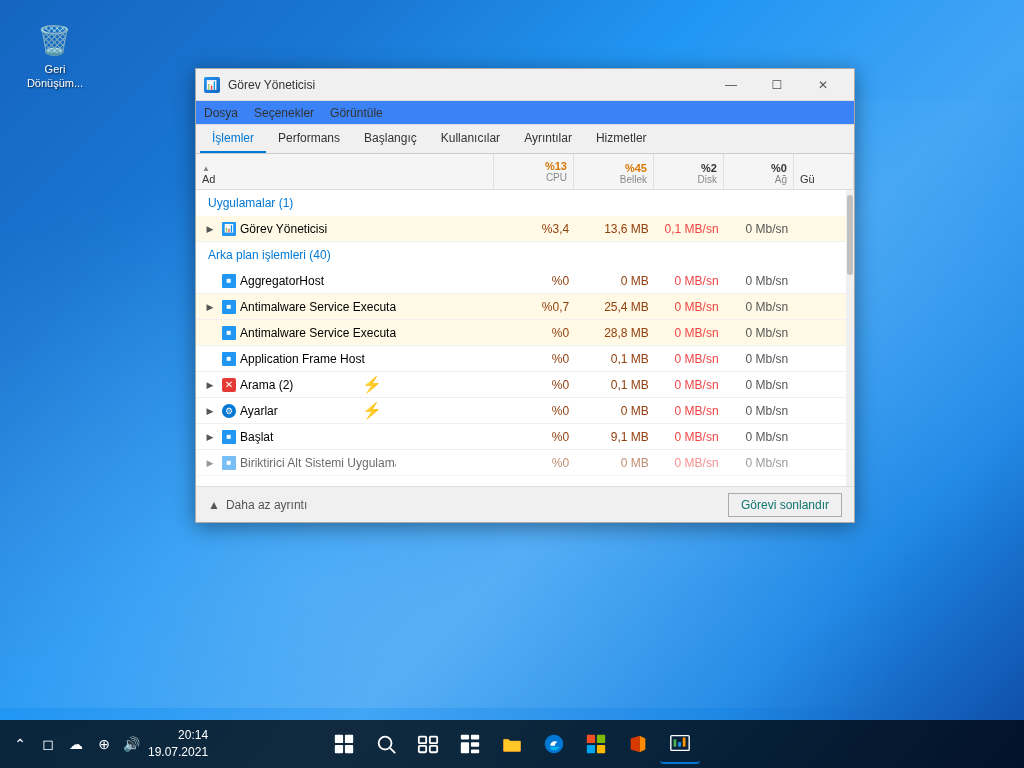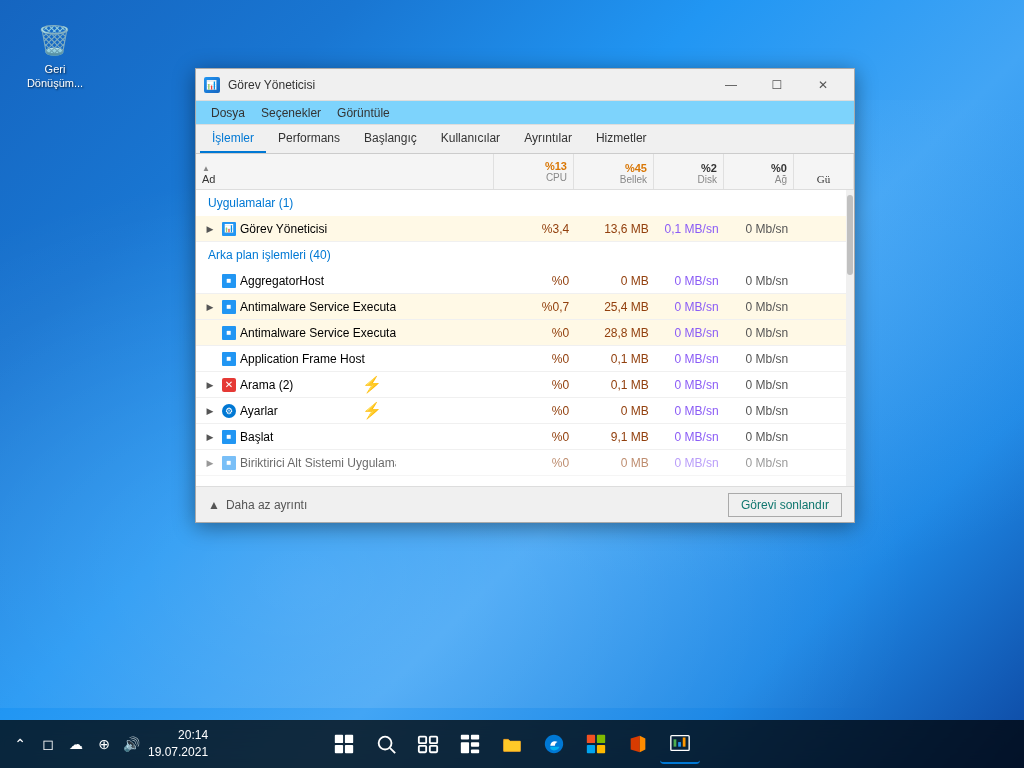--- a/index.html
+++ b/index.html
@@ -111,22 +111,22 @@
       cursor: pointer;
       font-size: 12px;
       color: #555;
     }
 
     
     .menu-bar {
       height: 24px;
       display: flex;
       align-items: center;
-      padding: 0 7px;
-      background: #7dd3fc;
+      padding: 0 0;
+      background: #3b82f6;
       border-bottom: 1px solid #ddd;
     }
     .menu-item {
       padding: 2px 8px;
       cursor: pointer;
       font-size: 12px;
       color: #333;
     }
 
     
@@ -177,21 +177,21 @@
     .col-header .sort-arrow {
       font-size: 8px;
       color: #888;
     }
     .col-name { flex: 1; min-width: 200px; }
     .col-status { width: 100px; }
     .col-cpu { width: 80px; text-align: right; color: #d97706; justify-content: center; }
     .col-mem { width: 80px; text-align: right; color: #d97706; }
     .col-disk { width: 70px; text-align: right; }
     .col-net { width: 70px; text-align: right; }
-    .col-gpu { width: 60px; text-align: center; font-family: Liberation Serif, serif; }
+    .col-gpu { width: 60px; text-align: left; }
 
     .col-header-top {
       font-size: 11px;
       font-weight: 600;
     }
     .col-header-bot {
       font-size: 10px;
       color: #888;
     }
 
@@ -228,21 +228,21 @@
     .cell-name {
       flex: 1;
       min-width: 200px;
       display: flex;
       align-items: center;
       gap: 4px;
     }
     .cell-status { width: 100px; color: #555; }
     .cell-cpu { width: 80px; text-align: right; color: #92400e; }
     .cell-mem { width: 80px; text-align: right; color: #92400e; }
-    .cell-disk { width: 70px; text-align: right; color: #8b5cf6; }
+    .cell-disk { width: 70px; text-align: right; color: #ef4444; }
     .cell-net { width: 70px; text-align: right; color: #555; }
     .cell-gpu { width: 60px; text-align: right; color: #555; }
 
     .expand-btn {
       width: 16px;
       height: 16px;
       display: flex;
       align-items: center;
       justify-content: center;
       font-size: 9px;

